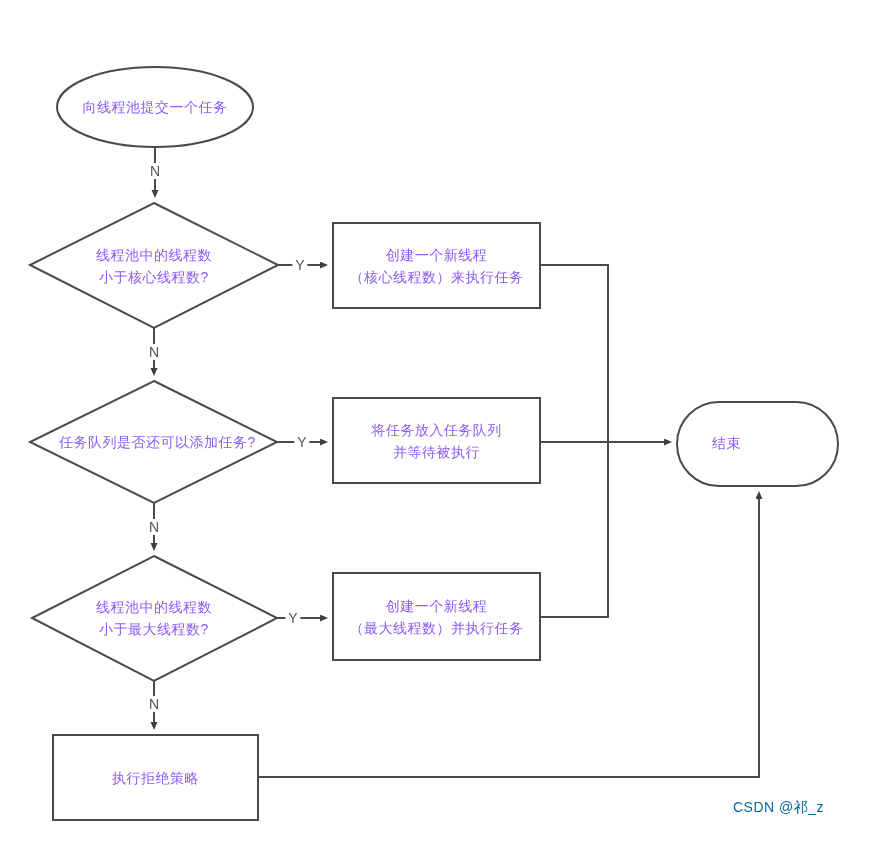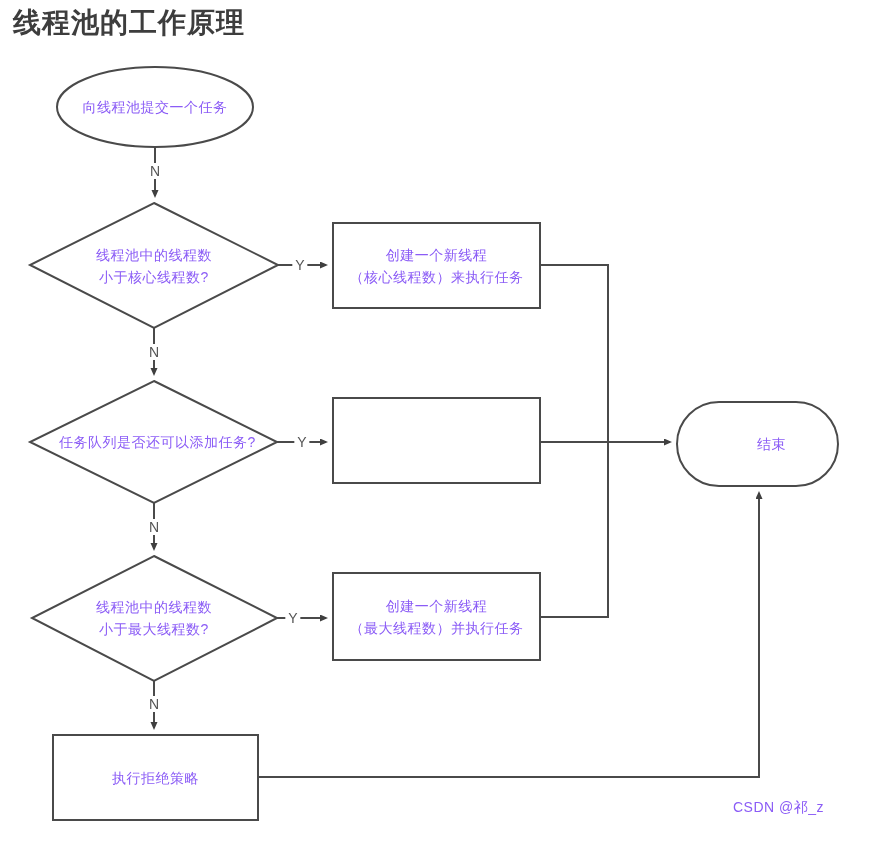--- a/index.html
+++ b/index.html
@@ -17,29 +17,28 @@
     text-align: center; white-space: pre-line;
     color: #8b5cf6; font-size: 14px; line-height: 22px; letter-spacing: 0.5px;
   }
   .edge-label {
     position: absolute; transform: translate(-50%, -50%);
     background: #ffffff; color: #555555; font-size: 14px; padding: 0 3px;
     line-height: 16px;
   }
   .watermark {
     position: absolute; left: 733px; top: 799px;
-    color: #8b5cf6; font-size: 14px; letter-spacing: 0.5px;
+    color: #0369a1; font-size: 14px; letter-spacing: 0.5px;
   }
 </style>
 </head>
 <body>
 
 <div class="canvas">
 
-  <div class="page-title">线程池的工作原理</div>
 
   <svg class="flow" width="887" height="843" viewBox="0 0 887 843">
     <defs>
       <marker id="arw" markerWidth="9" markerHeight="8" refX="6" refY="3.5" orient="auto" markerUnits="userSpaceOnUse">
         <path d="M0,0 L8,3.5 L0,7 Z" fill="#3f3f3f"></path>
       </marker>
     </defs>
 
     <g stroke="#4a4a4a" stroke-width="2" fill="none">
       <path d="M155,147 L155,196" marker-end="url(#arw)"></path>
@@ -71,30 +70,32 @@
   <div class="node-label" style="left:57px; top:68px; width:196px; height:78px;">向线程池提交一个任务</div>
 
   <div class="node-label" style="left:44px; top:204px; width:220px; height:123px;">线程池中的线程数
 小于核心线程数?</div>
 
   <div class="node-label" style="left:333px; top:223px; width:207px; height:85px;">创建一个新线程
 （核心线程数）来执行任务</div>
 
   <div class="node-label" style="left:34px; top:382px; width:247px; height:120px;">任务队列是否还可以添加任务?</div>
 
+  <div class="node-label" style="left:333px; top:398px; width:207px; height:85px;">将任务放入任务队列
+并等待被执行</div>
 
   <div class="node-label" style="left:44px; top:557px; width:220px; height:122px;">线程池中的线程数
 小于最大线程数?</div>
 
   <div class="node-label" style="left:333px; top:573px; width:207px; height:87px;">创建一个新线程
 （最大线程数）并执行任务</div>
 
   <div class="node-label" style="left:53px; top:735px; width:205px; height:85px;border-radius:12px;">执行拒绝策略</div>
 
-  <div class="node-label" style="left:691px; top:402px; width:161px; height:84px;">结束</div>
+  <div class="node-label" style="left:646px; top:402px; width:161px; height:84px;font-family:Liberation Mono, monospace;">结束</div>
 
   <div class="edge-label" style="left:155px; top:171px;">N</div>
   <div class="edge-label" style="left:154px; top:352px;">N</div>
   <div class="edge-label" style="left:154px; top:527px;">N</div>
   <div class="edge-label" style="left:154px; top:704px;">N</div>
   <div class="edge-label" style="left:300px; top:265px;">Y</div>
   <div class="edge-label" style="left:302px; top:442px;">Y</div>
   <div class="edge-label" style="left:293px; top:618px;">Y</div>
 
   <div class="watermark">CSDN @祁_z</div>

